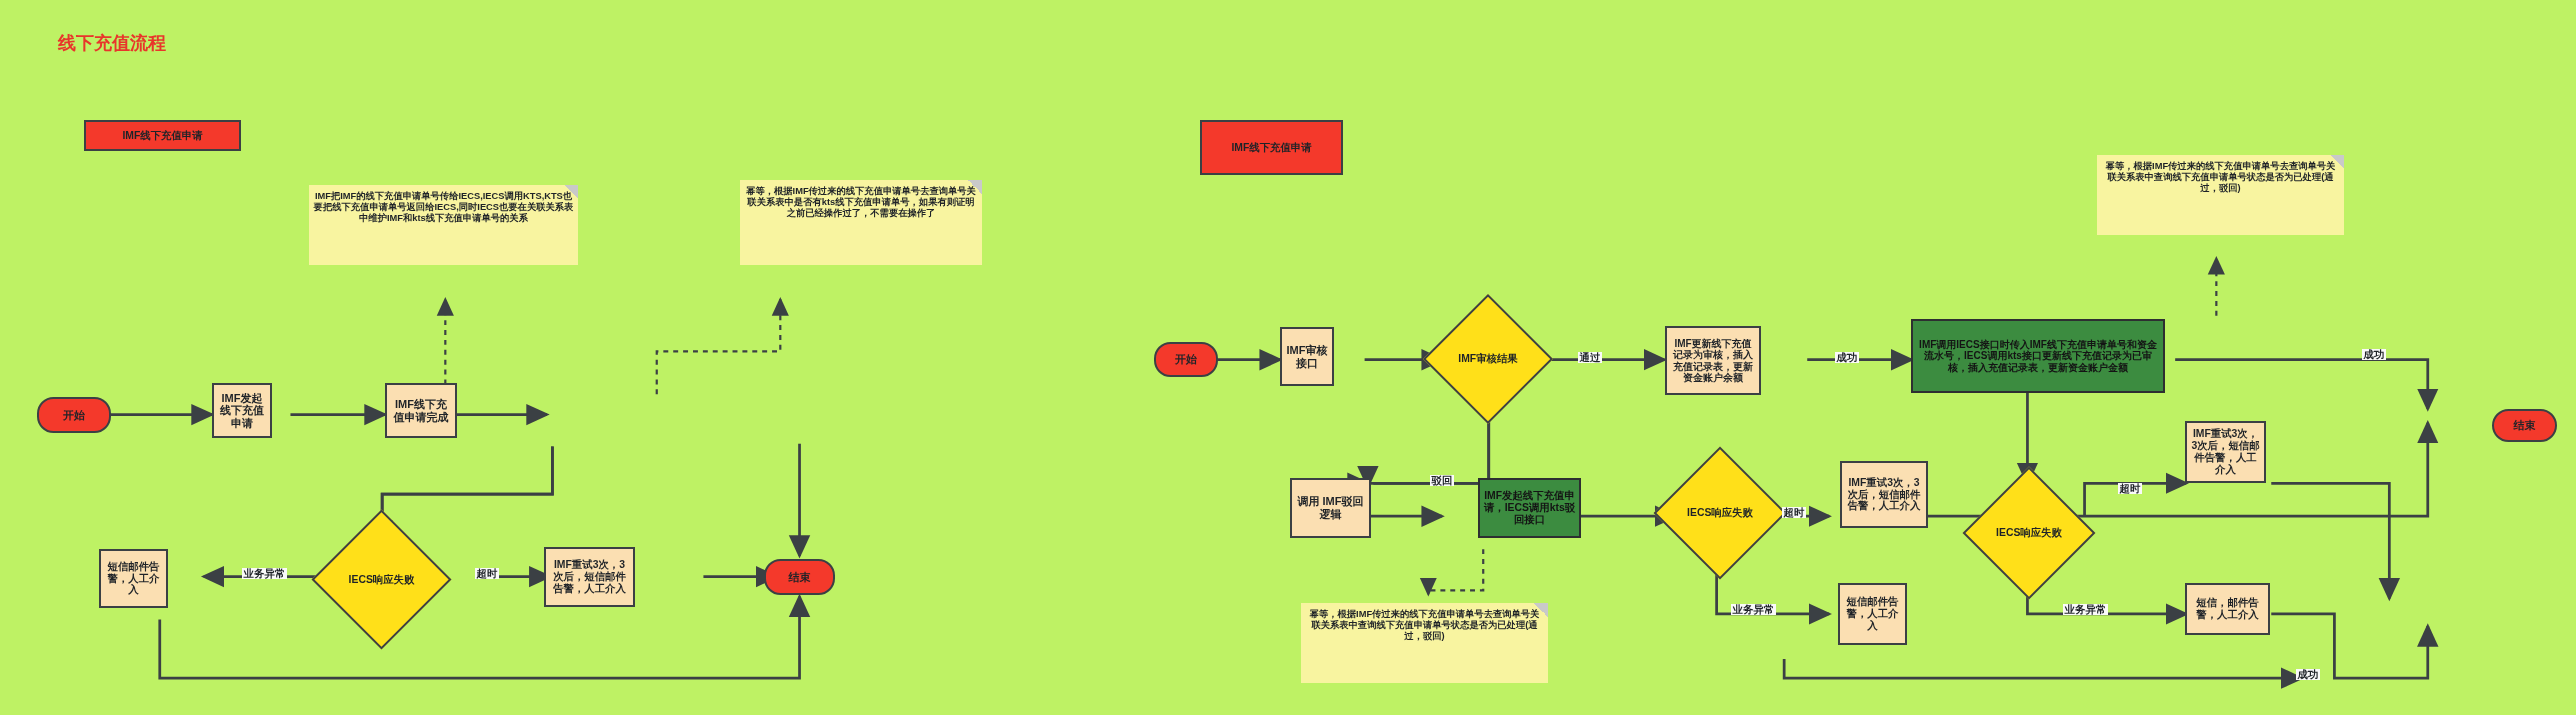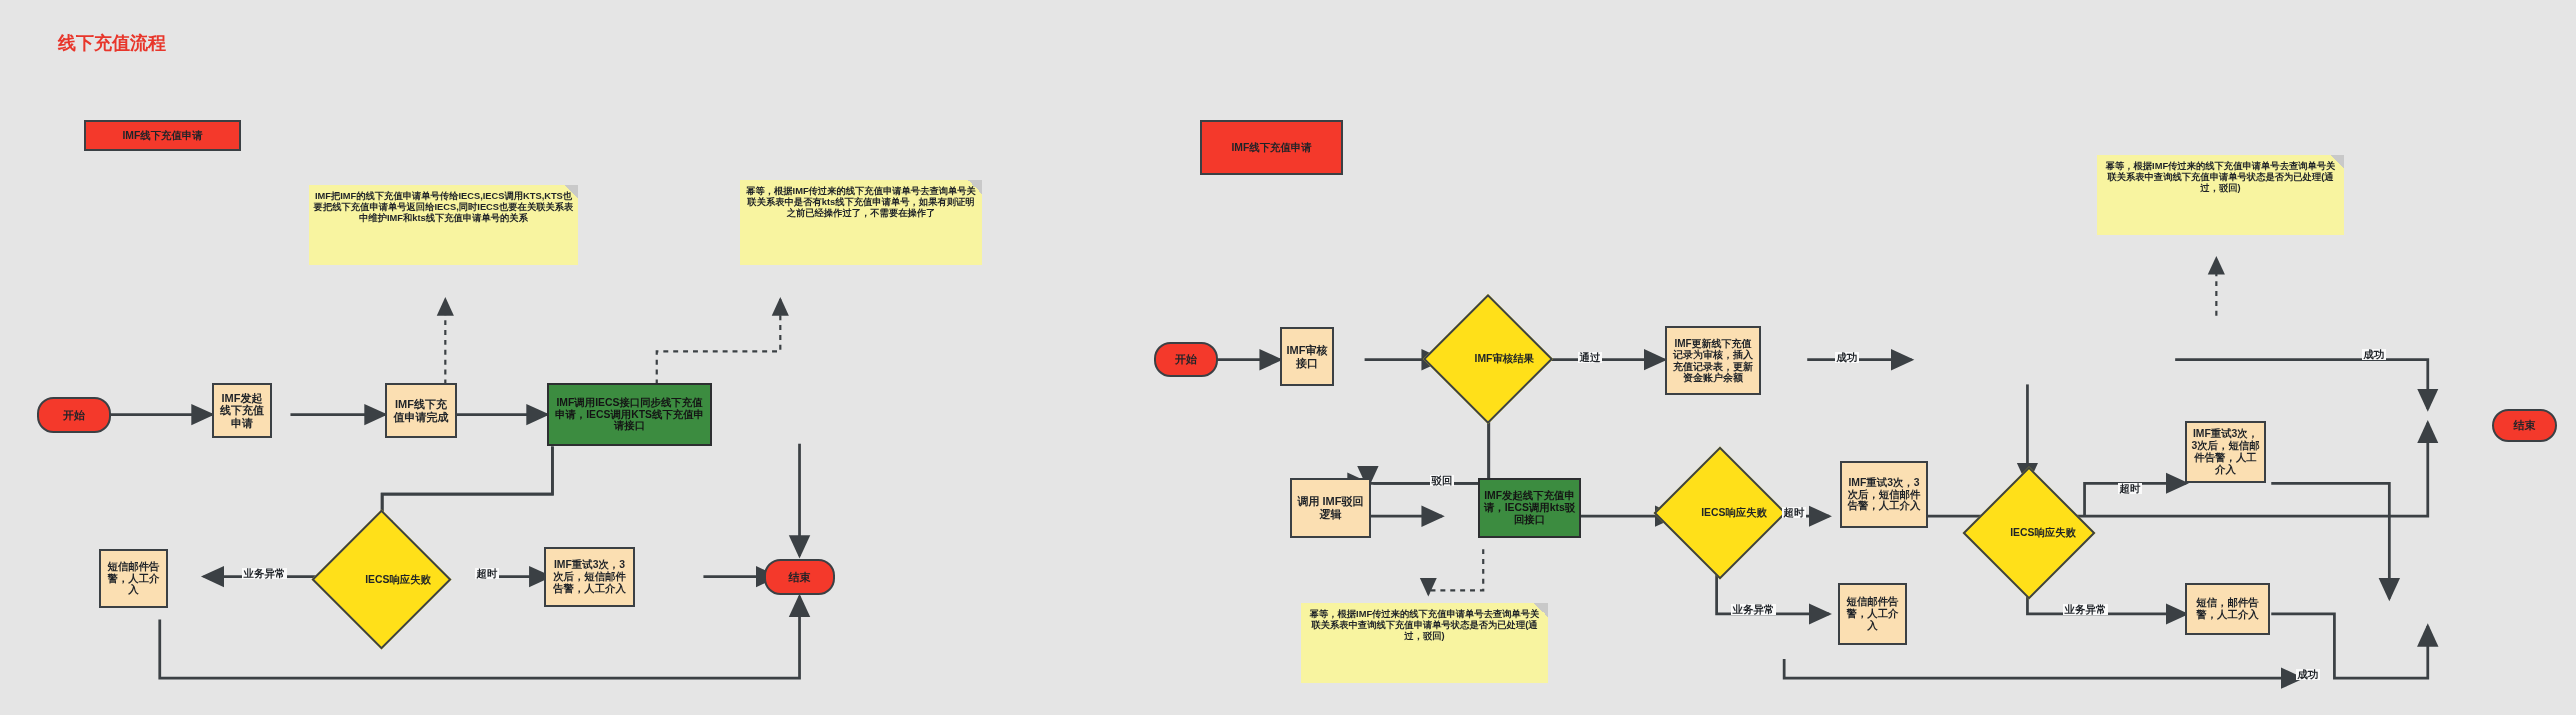--- a/index.html
+++ b/index.html
@@ -1,26 +1,26 @@
 <!DOCTYPE html>
 <html style="font-size:8.8px"><head>
 <meta charset="utf-8">
 <style>
   html,body{margin:0;padding:0;background:#fafafa;}
   body{font-family:"Liberation Sans","DejaVu Sans",sans-serif;}
-  #canvas{position:relative;width:2576px;height:715px;background:#e5e5e5;overflow:hidden;}
+  #canvas{position:relative;width:2576px;height:715px;background:#bef264;overflow:hidden;}
   .title{position:absolute;color:#e8362b;font-weight:bold;white-space:nowrap;}
   svg.edges{position:absolute;left:0;top:0;width:2576px;height:715px;pointer-events:none;}
   .node{position:absolute;box-sizing:border-box;display:flex;align-items:center;justify-content:center;
         text-align:center;color:#1f2328;font-weight:bold;line-height:1.15;border:2.2px solid #3b4044;}
   .proc{background:#fbdfb2;}
   .green{background:#3c8c40;border-color:#2d2f31;color:#141414;}
   .term{background:#f4392b;border-radius:16.5px;border-color:#3b4044;}
   .redbox{background:#f4392b;border:2.2px solid #3b4044;}
-  .diamond{position:absolute;display:flex;align-items:center;justify-content:flex-end;text-align:center;
+  .diamond{position:absolute;display:flex;align-items:center;justify-content:center;text-align:center;
            color:#1f2328;font-weight:bold;}
   .diamond .dshape{position:absolute;left:0;top:0;width:100%;height:100%;background:#ffe019;
            border:2.2px solid #3b4044;box-sizing:border-box;transform:rotate(45deg);}
   .diamond .dlabel{position:relative;z-index:2;white-space:nowrap;}
   .note{position:absolute;box-sizing:border-box;background:#f8f4a0;text-align:center;
         color:#1f2328;font-weight:bold;line-height:1.2;padding:5.5px 4.4px;
         display:flex;align-items:flex-start;justify-content:center;}
   .note .fold{position:absolute;right:0;top:0;width:14.3px;height:14.3px;
         background:linear-gradient(225deg,#c9c9c9 0 50%,transparent 50% 100%);}
   .elabel{position:absolute;background:#fafafa;color:#1f2328;font-weight:bold;
@@ -112,23 +112,20 @@
   </div>
 
   <div class="node proc" style="left:212px;top:383px;width:60px;height:55px;font-size:11px;padding:0 4.4px;">
     <span>IMF发起线下充值申请</span>
   </div>
 
   <div class="node proc" style="left:385px;top:383px;width:72px;height:55px;font-size:11px;padding:0 4.4px;">
     <span>IMF线下充值申请完成</span>
   </div>
 
-  <div class="node green" style="left:547px;top:383px;width:165px;height:63px;font-size:10.4px;padding:0 3.3px;">
-    <span>IMF调用IECS接口同步线下充值申请，IECS调用KTS线下充值申请接口</span>
-  </div>
 
   <div class="diamond" style="left:332px;top:530px;width:99px;height:99px;font-size:10.4px;">
     <span class="dshape"></span>
     <span class="dlabel">IECS响应失败</span>
   </div>
 
   <div class="node proc" style="left:99px;top:549px;width:69px;height:59px;font-size:10.4px;padding:0 3.3px;">
     <span>短信邮件告警，人工介入</span>
   </div>
 
@@ -167,20 +164,23 @@
 
   <div class="diamond" style="left:1442px;top:313px;width:92px;height:92px;font-size:10.4px;">
     <span class="dshape"></span>
     <span class="dlabel">IMF审核结果</span>
   </div>
 
   <div class="node proc" style="left:1665px;top:326px;width:96px;height:69px;font-size:10px;padding:0 2.7px;">
     <span>IMF更新线下充值记录为审核，插入充值记录表，更新资金账户余额</span>
   </div>
 
+  <div class="node green" style="left:1911px;top:319px;width:254px;height:74px;font-size:10px;padding:0 3.3px;">
+    <span>IMF调用IECS接口时传入IMF线下充值申请单号和资金流水号，IECS调用kts接口更新线下充值记录为已审核，插入充值记录表，更新资金账户金额</span>
+  </div>
 
   <div class="node proc" style="left:1290px;top:478px;width:81px;height:60px;font-size:11px;padding:0 3.3px;">
     <span>调用 IMF驳回逻辑</span>
   </div>
 
   <div class="node green" style="left:1478px;top:478px;width:103px;height:60px;font-size:10.4px;padding:0 3.3px;">
     <span>IMF发起线下充值申请，IECS调用kts驳回接口</span>
   </div>
 
   <div class="diamond" style="left:1673px;top:466px;width:94px;height:94px;font-size:10.4px;">

